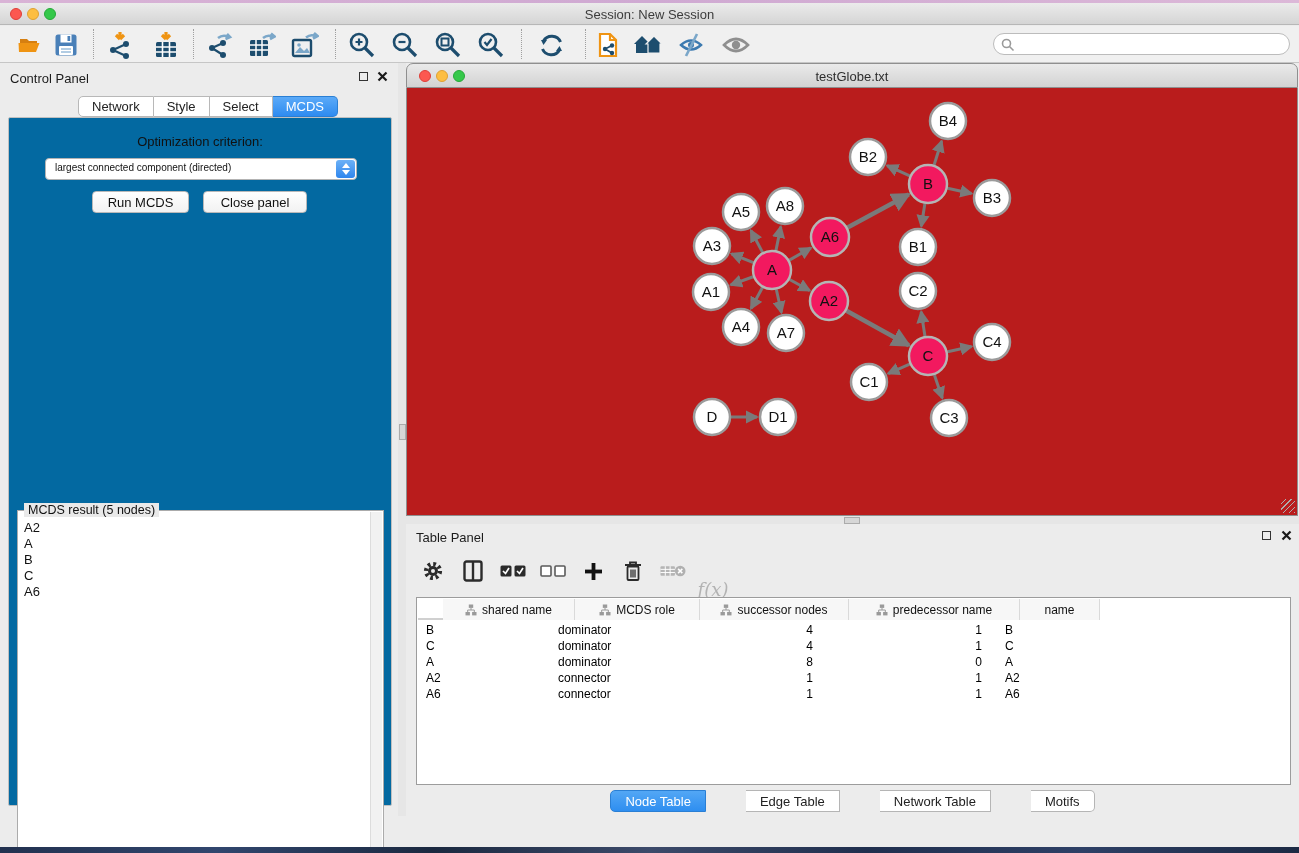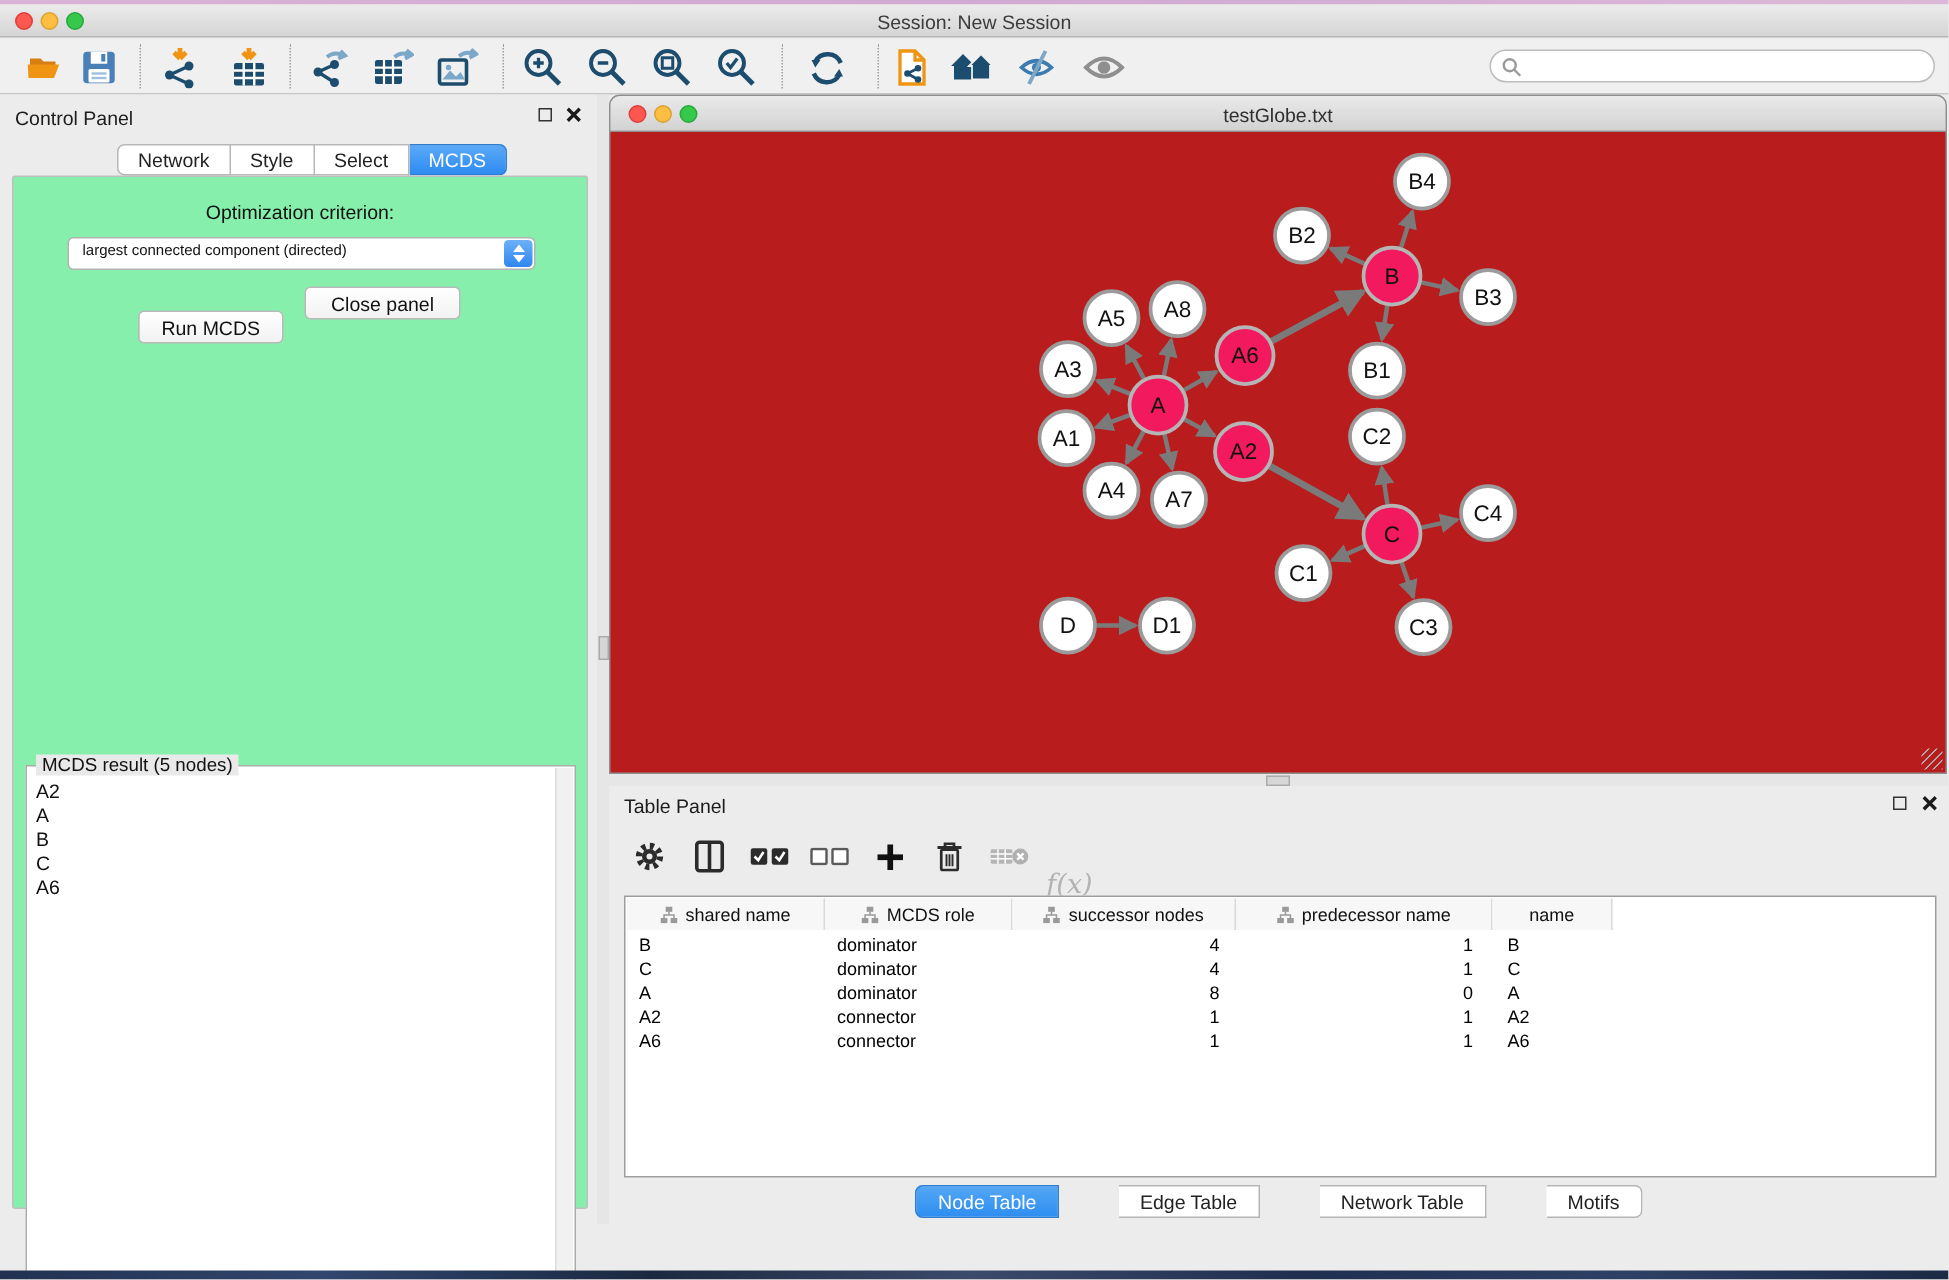--- a/index.html
+++ b/index.html
@@ -42,36 +42,36 @@
   .close-btn svg { display:block; }
 
   .cp-tabs { position:absolute; left:78px; top:33px; height:21px; display:flex; z-index:3; }
   .cp-tab { height:21px; padding:0 13px; font-size:13px; line-height:20px; color:#222;
     background:#fff; border:1px solid #b8b8b8; border-left:none; cursor:default; }
   .cp-tab:first-child { border-left:1px solid #b8b8b8; border-radius:5px 0 0 5px; }
   .cp-tab:last-child { border-radius:0 5px 5px 0; }
   .cp-tab.active { background:linear-gradient(#5baaf8,#2e8bf0); color:#fff; border-color:#2a7fd4; }
 
   .cp-body { position:absolute; left:8px; top:54px; width:384px; height:689px;
-    background:#86efac; border:1px solid #bfbfbf; border-radius:2px; }
+    background:#0369a1; border:1px solid #bfbfbf; border-radius:2px; }
   .opt-label { position:absolute; left:0; right:0; top:16px; text-align:center;
     font-size:13px; color:#111; }
   .criterion { position:absolute; left:36px; top:40px; width:312px; height:22px;
     background:#fff; border:1px solid #b3b3b3; border-radius:4px; }
   .criterion .val { position:absolute; left:9px; top:3px; font-size:10px; color:#111; white-space:nowrap; }
   .criterion .stepper { position:absolute; right:1px; top:1px; width:19px; height:18px;
     background:linear-gradient(#6cb1f7,#2f86ee); border-radius:3px; }
   .criterion .stepper .up { position:absolute; left:5.5px; top:3px; width:0; height:0;
     border-left:4px solid transparent; border-right:4px solid transparent; border-bottom:5px solid #fff; }
   .criterion .stepper .dn { position:absolute; left:5.5px; bottom:3px; width:0; height:0;
     border-left:4px solid transparent; border-right:4px solid transparent; border-top:5px solid #fff; }
   .cp-btn { position:absolute; top:73px; height:22px; background:linear-gradient(#ffffff,#f2f2f2);
     border:1px solid #b9b9b9; border-radius:4px; font-size:13px; color:#111;
     font-family:"Liberation Sans",sans-serif; }
-  .cp-btn.run { left:83px; width:97px;margin-top:16px; }
+  .cp-btn.run { left:83px; width:97px; }
   .cp-btn.close { left:194px; width:104px; }
 
   .mcds-fieldset { position:absolute; left:8px; top:392px; width:367px; height:344px;
     border:1px solid #ababab; background:#fff; }
   .mcds-legend { position:absolute; left:6px; top:-8px; background:#e9e9e9; padding:0 4px;
     font-size:12.5px; color:#111; }
   .mcds-list { position:absolute; left:1px; top:8px; right:13px; bottom:1px; overflow:hidden; }
   .mcds-item { font-size:13px; color:#111; padding:1px 0 1px 5px; height:16px; }
   .mcds-scroll { position:absolute; right:1px; top:1px; width:12px; bottom:1px;
     background:#f1f1f1; border-left:1px solid #dcdcdc; }
@@ -527,21 +527,21 @@
             <path d="M18.8 5.8 l4.4 4.4 M23.2 5.8 l-4.4 4.4" stroke="#fff" stroke-width="1.6"></path>
           </svg>
       </span>
       <span class="tpi">
         <span class="fx-label">f(x)</span>
       </span>
     </div>
 
     <div class="table-wrap">
       <div class="thead" id="table-head">
-          <div class="th" style="width: 132px;">
+          <div class="th" style="width: 132px; margin-left: 25px;">
             <svg width="12" height="12" viewBox="0 0 12 12">
               <rect x="3.8" y="0.5" width="4.4" height="3.4" fill="#9a9a9a"></rect>
               <path d="M6 4 v2 M2.7 8 V6 h6.6 v2" stroke="#9a9a9a" stroke-width="1" fill="none"></path>
               <rect x="0.5" y="8" width="4.4" height="3.4" fill="#9a9a9a"></rect>
               <rect x="7.1" y="8" width="4.4" height="3.4" fill="#9a9a9a"></rect>
             </svg>
             <span>shared name</span>
           </div>
           <div class="th" style="width: 125px;">
             <svg width="12" height="12" viewBox="0 0 12 12">

